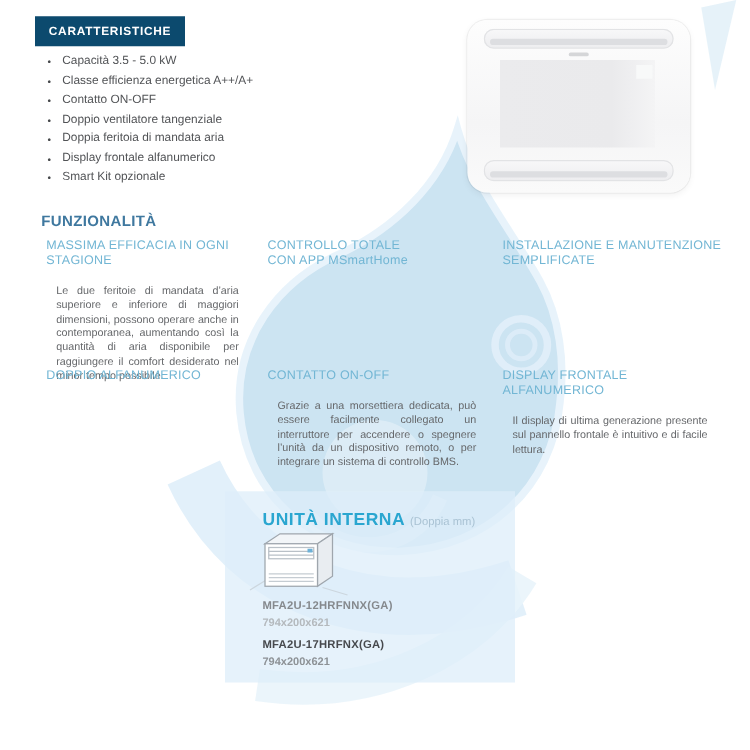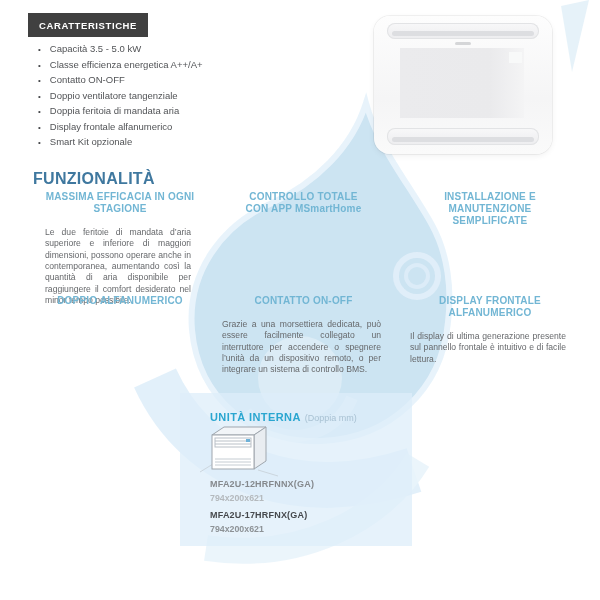--- a/index.html
+++ b/index.html
@@ -1,21 +1,21 @@
 <!DOCTYPE html>
 <html><head>
 <meta charset="utf-8">
 <style>
   html,body{margin:0;padding:0;background:#ffffff;}
   .page{position:relative;width:600px;height:600px;background:#ffffff;overflow:hidden;
         font-family:"Liberation Sans", sans-serif;}
   .bg{position:absolute;left:0;top:0;width:600px;height:600px;z-index:0;}
 
   
-  .badge{position:absolute;left:28px;top:13px;z-index:2;background:#404040;color:#ffffff;
+  .badge{position:absolute;left:28px;top:13px;z-index:2;background:#0c4a6e;color:#ffffff;
          font-size:9.5px;font-weight:bold;letter-spacing:.6px;padding:7px 11px 6px 11px;}
 
   
   .features{position:absolute;left:38px;top:43px;z-index:2;}
   .feature-item{display:flex;align-items:flex-start;height:15.5px;color:#515356;font-size:9.5px;}
   .feature-item .dot{color:#46484b;font-size:8px;line-height:13px;margin-right:9px;}
 
   
   .photo{position:absolute;left:374px;top:16px;width:178px;height:138px;z-index:2;
          background:linear-gradient(180deg,#fdfdfd 0%,#f5f5f6 60%,#fafafa 100%);
@@ -24,38 +24,38 @@
         background:linear-gradient(180deg,#f8f8f9,#ededef);box-shadow:inset 0 0 0 1px #e2e3e5;}
   .vent.top{top:7px;}
   .vent.bottom{bottom:9px;height:17px;}
   .vent:after{content:"";position:absolute;left:5px;right:5px;bottom:3px;height:5px;border-radius:3px;background:#dddee1;}
   .front{position:absolute;left:26px;right:28px;top:32px;bottom:36px;
          background:linear-gradient(90deg,#ebebed 0%,#eaeaec 72%,#f4f4f5 100%);}
   .display-window{position:absolute;right:2px;top:4px;width:13px;height:11px;background:#f8f9f9;}
   .logo-mark{position:absolute;top:26px;left:50%;transform:translateX(-50%);width:16px;height:3px;border-radius:2px;background:#d5d6d8;}
 
   
-  .fn-title{position:absolute;left:33px;top:170px;z-index:2;font-size:16px;font-weight:bold;
+  .fn-title{position:absolute;left:33px;top:170px;z-index:2;font-size:12px;font-weight:bold;
             color:#3f789f;letter-spacing:.3px;}
   .section{position:absolute;z-index:2;}
   .s0{left:33px;top:191px;width:170px;}
   .s1{left:210px;top:191px;width:183px;}
   .s2{left:398px;top:191px;width:180px;}
   .s3{left:33px;top:295px;width:170px;}
   .s4{left:210px;top:295px;width:183px;}
   .s5{left:398px;top:295px;width:180px;}
-  .section h3{margin:0 0 4px 4px;font-size:10px;font-weight:700;color:#72b6d4;line-height:1.2;
-              letter-spacing:.2px;white-space:pre-line;text-align:center;}
+  .section h3{margin:0 0 4px 4px;font-size:10px;font-weight:400;color:#72b6d4;line-height:1.2;
+              letter-spacing:.2px;white-space:pre-line;}
   .section p{margin:12px;font-size:8.6px;color:#66686b;line-height:1.32;text-align:justify;white-space:pre-line;}
 
   
   .panel{position:absolute;left:180px;top:393px;width:232px;height:153px;z-index:2;
          background:rgba(222,238,249,.75);}
   .panel-title{position:absolute;left:30px;top:14px;white-space:nowrap;}
-  .panel-title .t{font-size:11px;font-weight:bold;color:#2aa6d0;letter-spacing:.4px;}
+  .panel-title .t{font-size:14px;font-weight:bold;color:#2aa6d0;letter-spacing:.4px;}
   .panel-title .s{font-size:9px;color:#a9c2d3;margin-left:4px;}
   .unit-diagram{position:absolute;left:18px;top:32px;}
   .model{position:absolute;left:30px;}
   .m0{top:86px;}
   .m1{top:117px;}
   .model .name{font-size:9px;font-weight:bold;letter-spacing:.2px;}
   .model .dims{font-size:8.8px;margin-top:4px;font-weight:bold;}
   .m0 .name{color:#85898d;} .m0 .dims{color:#b4b9bd;}
   .m1 .name{color:#46494d;} .m1 .dims{color:#8d9296;}
 </style>

